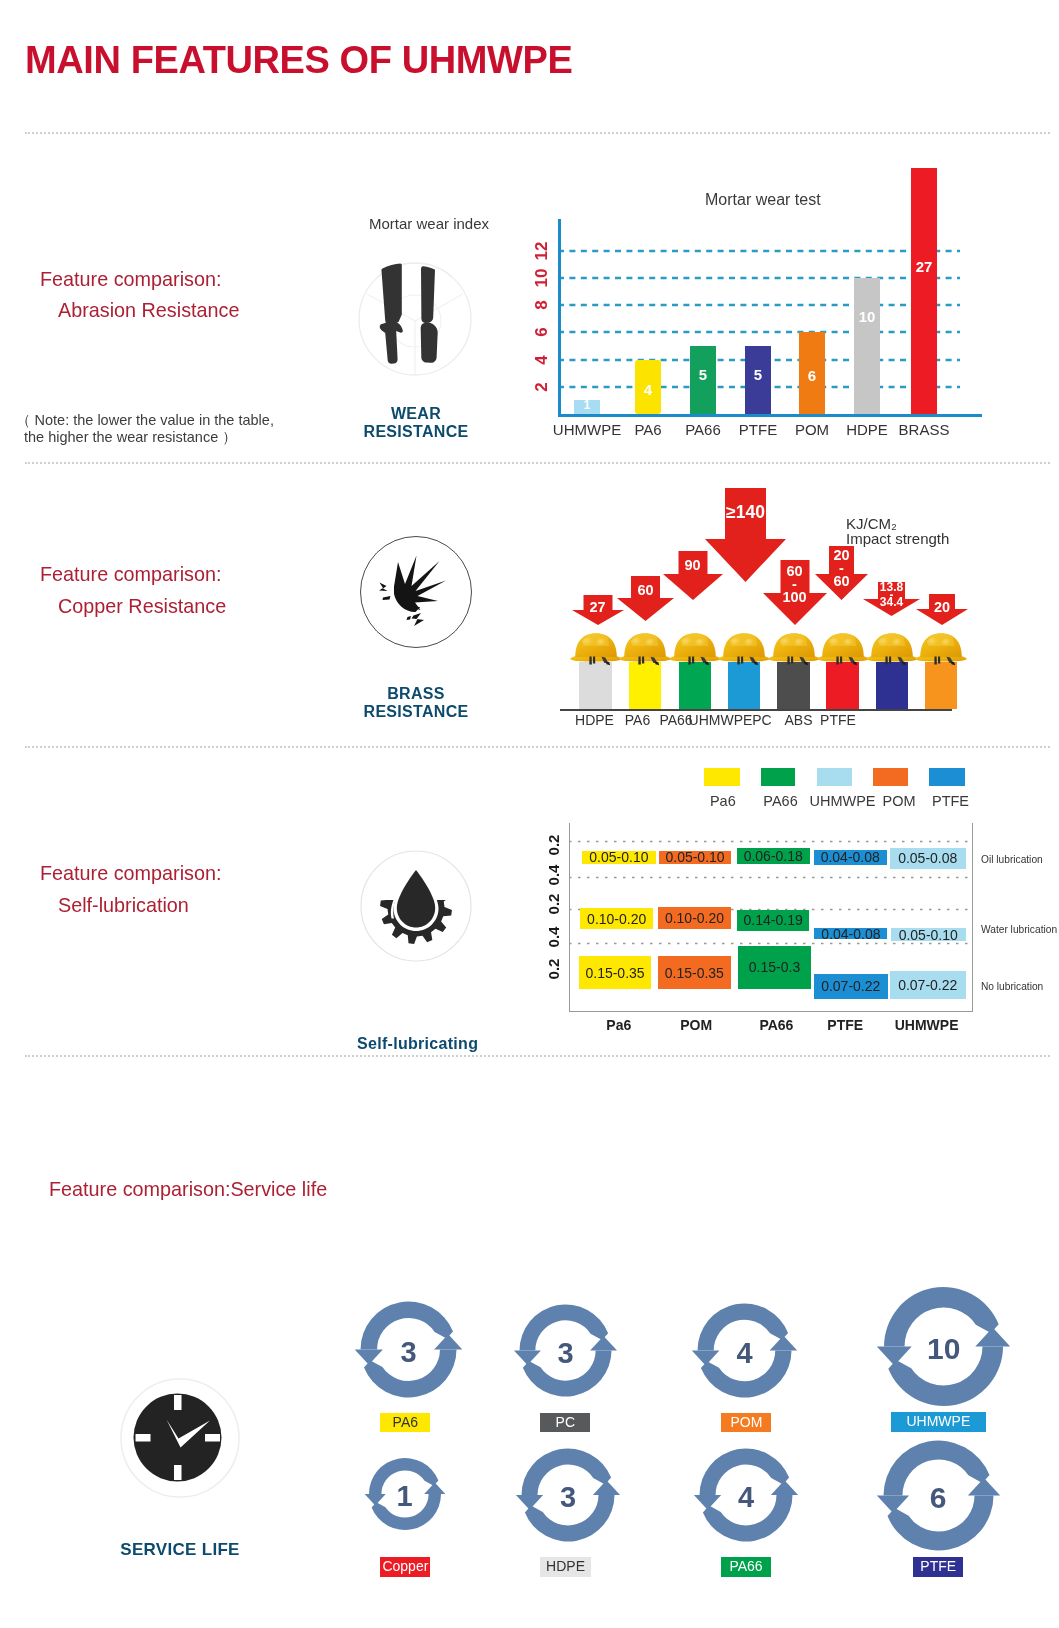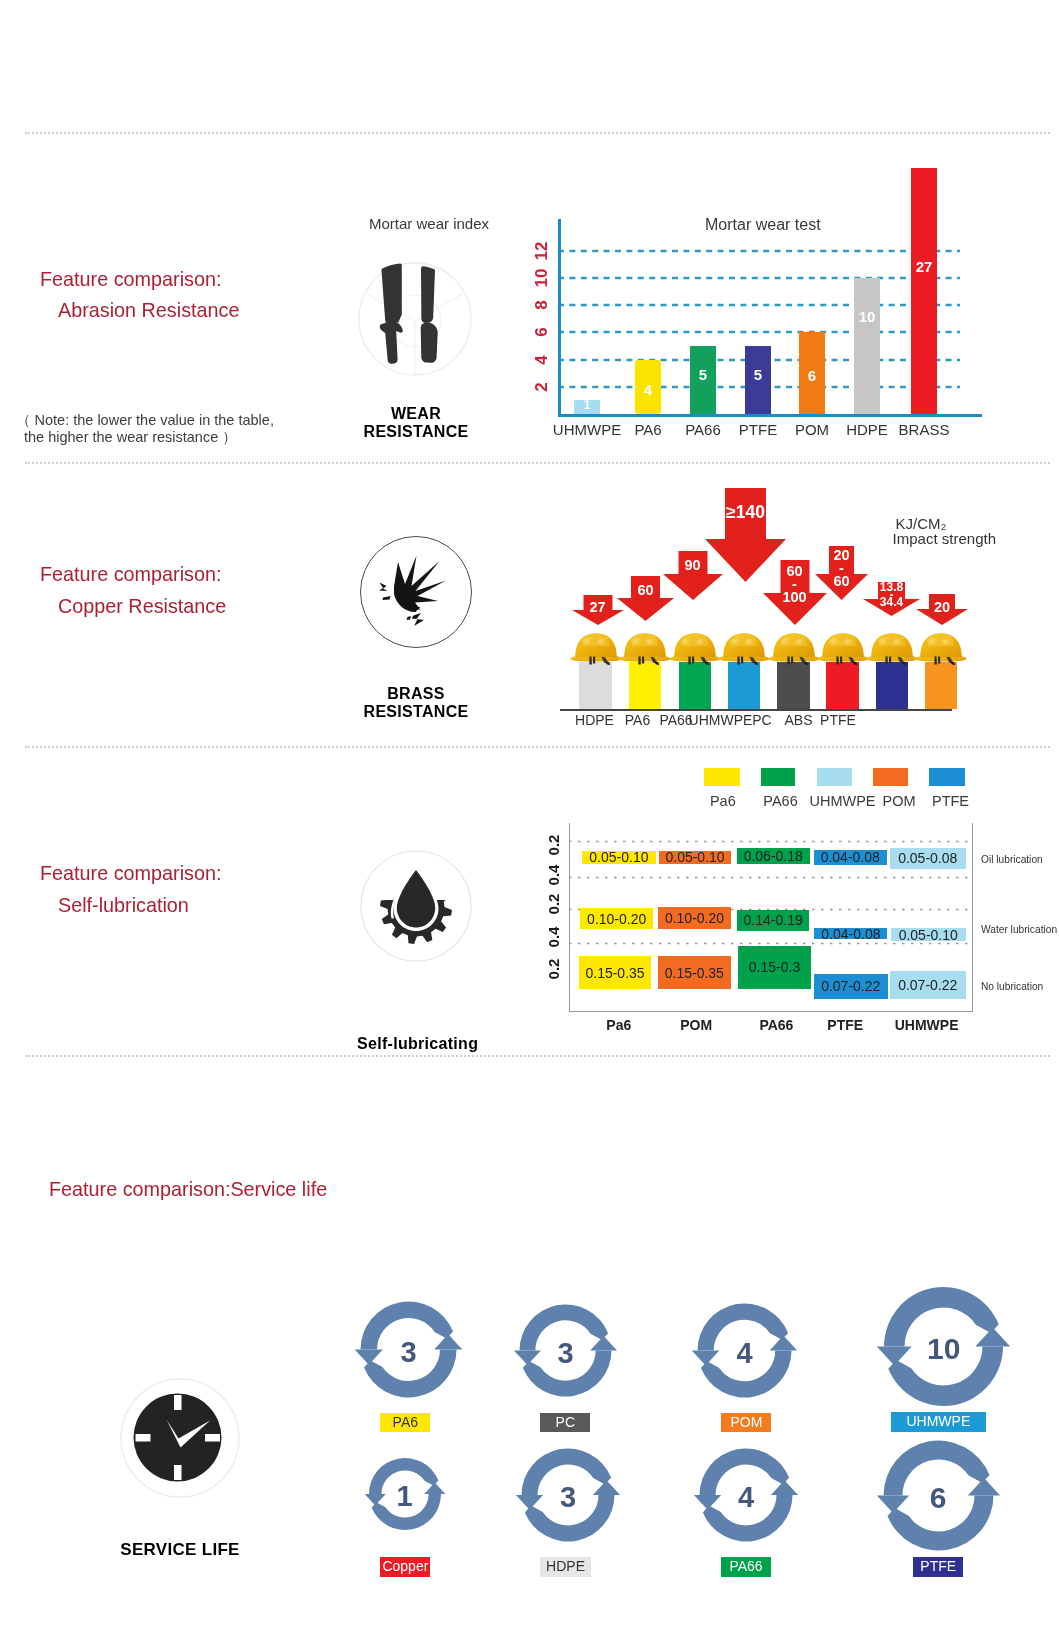--- a/index.html
+++ b/index.html
@@ -5,21 +5,21 @@
 <style>
   html,body{margin:0;padding:0;}
   body{width:1059px;height:1628px;background:#fff;font-family:"Liberation Sans",sans-serif;position:relative;overflow:hidden;}
   .page{position:relative;width:1059px;height:1628px;background:#fff;}
   .abs{position:absolute;}
   #title{left:25px;top:39px;font-size:38px;font-weight:bold;color:#C8102E;letter-spacing:-0.4px;white-space:nowrap;}
   .divider{left:25px;width:1025px;height:0;border-top:2px dotted #cfcfcf;}
   .sec-head{color:#AD1F33;font-size:19.8px;white-space:nowrap;}
   .note{color:#3c3c3c;font-size:14.5px;white-space:nowrap;}
   .icon-cap{font-size:15px;color:#3a3a3a;white-space:nowrap;}
-  .icon-label{font-size:16px;font-weight:bold;color:#000000;text-align:center;line-height:17.5px;white-space:nowrap;letter-spacing:0.3px;}
+  .icon-label{font-size:16px;font-weight:bold;color:#0c4a6e;text-align:center;line-height:17.5px;white-space:nowrap;letter-spacing:0.3px;}
   
   .c1-bar{position:absolute;}
   .c1-val{position:absolute;color:#fff;font-size:16px;font-weight:bold;text-align:center;}
   .c1-xlab{position:absolute;font-size:15px;color:#333;text-align:center;white-space:nowrap;}
   .c1-ylab{position:absolute;font-size:17px;font-weight:bold;color:#D02037;transform-origin:center center;white-space:nowrap;text-align:center;}
   .c1-title{position:absolute;font-size:16px;color:#3a3a3a;white-space:nowrap;}
   .unit-lab{position:absolute;font-size:15px;color:#333;white-space:nowrap;}
   .imp-xlab{position:absolute;font-size:14px;color:#333;text-align:center;white-space:nowrap;}
   .arrow-val{position:absolute;color:#fff;font-size:15px;font-weight:bold;text-align:center;line-height:1.05;}
   .sl-legend-lab{position:absolute;font-size:14.5px;color:#3a3a3a;text-align:center;white-space:nowrap;}
@@ -27,20 +27,21 @@
   .sl-cell-lab{position:absolute;font-size:14px;color:#222;text-align:center;white-space:nowrap;line-height:16px;}
   .sl-rowlab{position:absolute;font-size:10.2px;color:#333;white-space:nowrap;}
   .sl-xlab{position:absolute;font-size:14px;font-weight:bold;color:#222;text-align:center;white-space:nowrap;}
   .cyc-num{position:absolute;color:#44587C;text-align:center;font-weight:bold;}
   .cyc-badge{position:absolute;height:19.8px;line-height:19.8px;text-align:center;font-size:14px;white-space:nowrap;}
 </style>
 </head>
 <body>
 
 <div class="page">
+  <div class="abs" id="title">MAIN FEATURES OF UHMWPE</div>
   <div class="abs divider" style="top:132px"></div>
   <div class="abs divider" style="top:462px"></div>
   <div class="abs divider" style="top:746px"></div>
   <div class="abs divider" style="top:1055px"></div>
   <div class="abs" style="left:0;top:0;width:1059px;height:462px">
     <div class="abs sec-head" style="left:40px;top:268px">Feature comparison:</div>
     <div class="abs sec-head" style="left:58px;top:299px">Abrasion Resistance</div>
     <div class="abs note" style="left:16px;top:411px">（ Note: the lower the value in the table,</div>
     <div class="abs note" style="left:24px;top:428px">the higher the wear resistance ）</div>
     <div class="abs icon-cap" style="left:369px;top:215px">Mortar wear index</div>
@@ -53,21 +54,21 @@
         <path d="M27.0 61.0 C30.8 58.4 35.4 58.2 39.2 60.6 C42.2 62.5 44.2 65.4 44.8 68.5 C45.1 70.1 43.6 71.2 42.1 70.6 L38.2 69.0 L39.6 97.5 C39.7 99.7 38.1 101.5 35.9 101.6 L33.4 101.7 C31.5 101.8 29.9 100.3 29.7 98.4 L27.2 71.0 L23.8 68.4 C21.6 66.8 21.0 64.0 22.6 62.4 C23.7 61.3 25.3 62.2 27.0 61.0 Z" fill="#333333"></path>
         <path d="M65.5 4.2 C69.5 4.8 73.7 6.1 77.0 7.7 L75.2 55.5 C75.1 58.2 73.0 60.4 70.3 60.7 L67.6 61.0 C65.3 61.2 63.4 59.4 63.4 57.1 L63.0 7.5 C63.0 5.2 63.5 3.9 65.5 4.2 Z" fill="#333333"></path>
         <path d="M65.0 61.5 C68.2 60.1 72.1 60.3 75.1 62.2 C78.1 64.1 79.8 67.3 79.7 70.7 L78.6 95.5 C78.5 98.6 75.8 101.0 72.7 100.8 L68.2 100.5 C65.4 100.3 63.3 98.0 63.3 95.2 L62.7 67.2 C62.6 64.6 63.3 62.2 65.0 61.5 Z" fill="#333333"></path>
       </svg>
     </div>
     <div class="abs icon-label" style="left:357px;top:405px;width:118px">
         <div>WEAR</div>
         <div>RESISTANCE</div>
       </div>
     <div class="abs" style="left:0;top:0;width:1059px;height:462px">
-      <div class="abs c1-title" style="left:705px;top:216px">Mortar wear test</div>
+      <div class="abs c1-title" style="left:705px;top:191px">Mortar wear test</div>
       <svg class="abs" style="left:558px;top:384.8px;width:402px;height:4px">
           <line x1="0" y1="2" x2="402" y2="2" stroke="#2A9BC4" stroke-width="2.4" stroke-dasharray="6 5.4"></line>
         </svg>
       <div class="abs c1-ylab" style="left:522px;top:375.8px;width:40px;height:22px;line-height:22px;transform:rotate(-90deg)">2</div>
       <svg class="abs" style="left:558px;top:357.6px;width:402px;height:4px">
           <line x1="0" y1="2" x2="402" y2="2" stroke="#2A9BC4" stroke-width="2.4" stroke-dasharray="6 5.4"></line>
         </svg>
       <div class="abs c1-ylab" style="left:522px;top:348.6px;width:40px;height:22px;line-height:22px;transform:rotate(-90deg)">4</div>
       <svg class="abs" style="left:558px;top:330.4px;width:402px;height:4px">
           <line x1="0" y1="2" x2="402" y2="2" stroke="#2A9BC4" stroke-width="2.4" stroke-dasharray="6 5.4"></line>
@@ -129,22 +130,22 @@
         <path d="M21.5 48.5 L28.5 52.0 L25.0 54.5 L29.5 57.0 L21.0 56.5 L25.0 54.0 Z" fill="#141414"></path>
         <path d="M25.0 63.5 L32.5 62.0 L31.5 65.5 L24.5 66.0 Z" fill="#141414"></path>
         <path d="M55.5 81.5 L63.0 79.0 L58.5 85.0 L66.0 86.0 L56.0 92.0 L59.5 85.0 L53.5 84.5 Z" fill="#141414"></path>
         <path d="M49.5 83.0 L53.0 82.0 L52.0 85.5 L48.5 86.0 Z" fill="#141414"></path>
       </svg>
     </div>
     <div class="abs icon-label" style="left:357px;top:685px;width:118px">
         <div>BRASS</div>
         <div>RESISTANCE</div>
       </div>
-    <div class="abs unit-lab" style="left:846px;top:515px;width:150px;text-align:center">KJ/CM₂</div>
-    <div class="abs unit-lab" style="left:846px;top:530px;width:150px;text-align:right">Impact strength</div>
+    <div class="abs unit-lab" style="left:846px;top:515px;width:150px;text-align:left">KJ/CM₂</div>
+    <div class="abs unit-lab" style="left:846px;top:530px;width:150px;">Impact strength</div>
     <div class="abs" style="left:560px;top:709px;width:392px;height:2px;background:#444"></div>
       <div class="abs" style="left:579px;top:662px;width:33px;height:47px;background:#DCDCDC"></div>
       <div class="abs" style="left:629px;top:662px;width:32px;height:47px;background:#FFF000"></div>
       <div class="abs" style="left:679px;top:662px;width:32px;height:47px;background:#00A651"></div>
       <div class="abs" style="left:728px;top:662px;width:32px;height:47px;background:#1C9AD6"></div>
       <div class="abs" style="left:777px;top:662px;width:33px;height:47px;background:#4D4D4D"></div>
       <div class="abs" style="left:826px;top:662px;width:33px;height:47px;background:#ED1C24"></div>
       <div class="abs" style="left:876px;top:662px;width:32px;height:47px;background:#2E3192"></div>
       <div class="abs" style="left:925px;top:662px;width:32px;height:47px;background:#F7941E"></div>
       <div class="abs" style="left:568.5px;top:628px;width:54px;height:40px">

